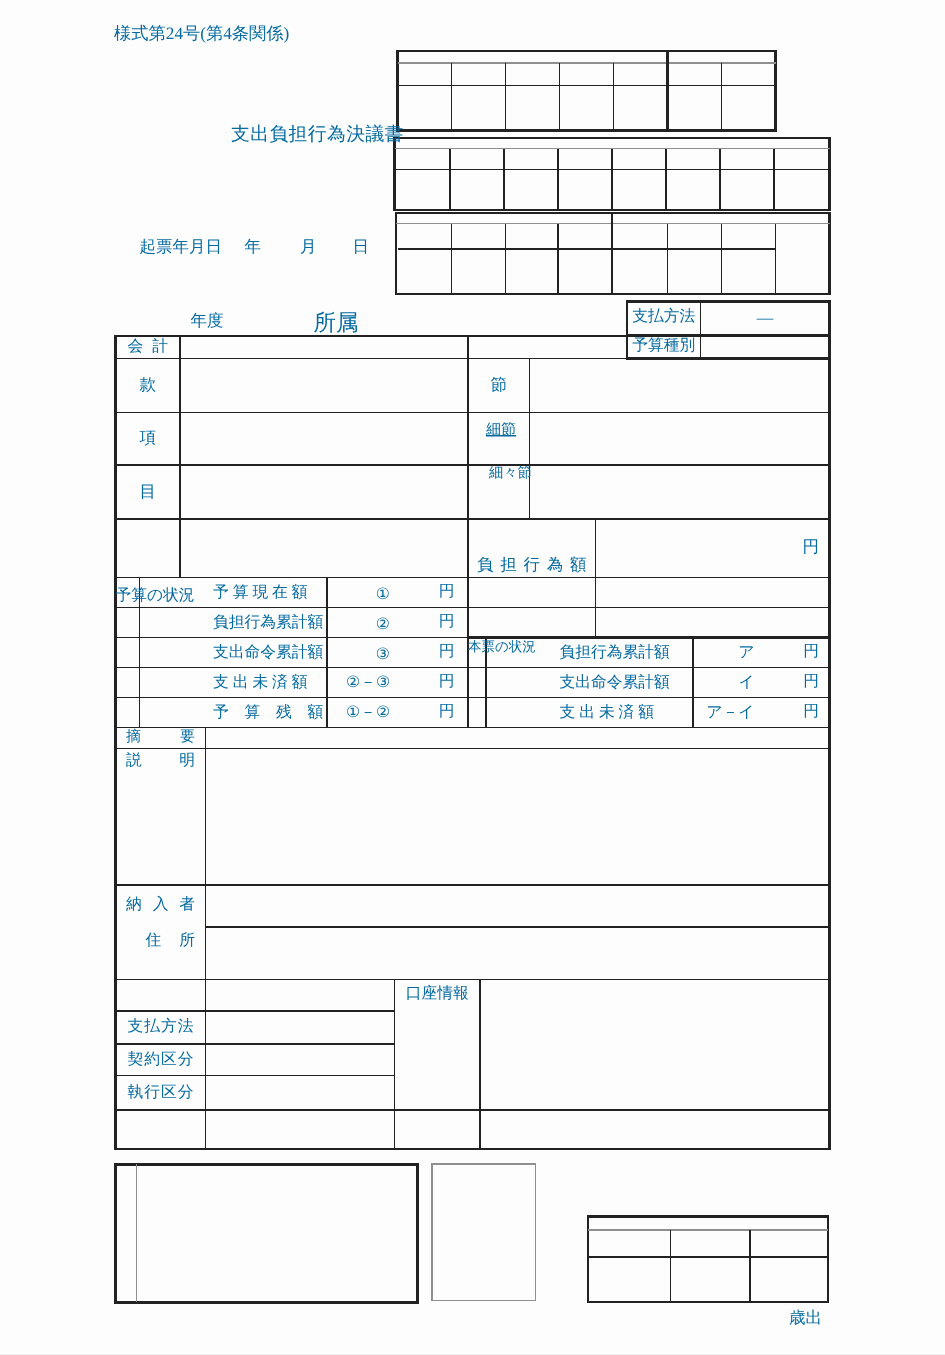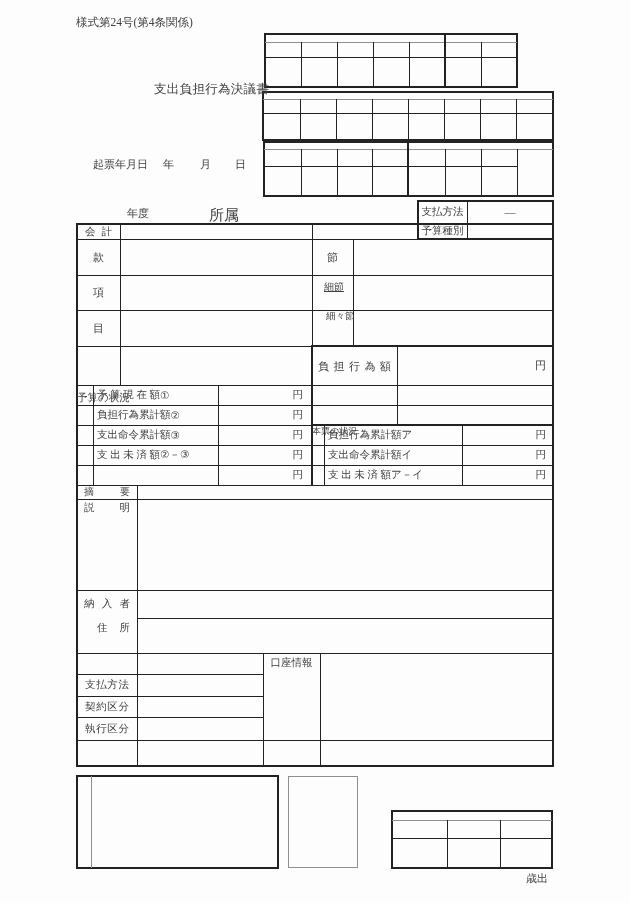--- a/index.html
+++ b/index.html
@@ -1,27 +1,27 @@
 <!DOCTYPE html>
 <html><head>
 <meta charset="utf-8">
 <style>
   html,body{margin:0;padding:0;background:#e8e8e8;}
   .page{
     position:relative;width:630px;height:903px;margin:0 auto;
     background:#fdfdfd;overflow:hidden;
     font-family:"Liberation Serif","DejaVu Serif",serif;
-    color:#404040;
+    color:#0369a1;
   }
   .t{position:absolute;white-space:pre;box-sizing:border-box;}
   .c{text-align:center;}
   .r{text-align:right;}
   .j{text-align:justify;text-align-last:justify;}
   .vtx{word-break:break-all;text-align:center;}
-  .row{position:absolute;display:flex;align-items:center;box-sizing:border-box;}
+  .row{position:absolute;display:flex;justify-content:space-between;align-items:center;box-sizing:border-box;margin-left:45px;}
   svg.grid{position:absolute;left:0;top:0;shape-rendering:crispEdges;}
   svg.grid line,svg.grid rect{stroke:#222;fill:none;}
   svg.grid .g{stroke:#8f8f8f;}
 </style>
 </head>
 <body>
 
 <div class="page">
 
   <svg class="grid" width="630" height="903" viewBox="0 0 630 903">
@@ -125,21 +125,21 @@
   <div class="t c" style="left:418px;top:223px;width:49px;height:16px;line-height:16px;font-size:10.5px;">予算種別</div>
 
   <div class="t j" style="left:77px;top:224px;width:43px;height:15px;line-height:15px;font-size:10.5px;padding:0 8px;">会 計</div>
   <div class="t c" style="left:77px;top:239px;width:43px;height:36px;line-height:36px;font-size:11px;">款</div>
   <div class="t c" style="left:77px;top:275px;width:43px;height:35px;line-height:35px;font-size:11px;">項</div>
   <div class="t c" style="left:77px;top:310px;width:43px;height:36px;line-height:36px;font-size:11px;">目</div>
   <div class="t c" style="left:312px;top:239px;width:41px;height:36px;line-height:36px;font-size:11px;">節</div>
   <div class="t vtx" style="left:324px;top:275px;width:17px;height:35px;font-size:10px;line-height:11px;padding-top:6px;text-decoration:underline;">細節</div>
   <div class="t vtx" style="left:326px;top:310px;width:15px;height:36px;font-size:9.5px;line-height:11.3px;padding-top:1px;">細々節</div>
 
-  <div class="t j" style="left:312px;top:346px;width:85px;height:39px;line-height:39px;font-size:11px;padding:1px 6px;">負 担 行 為 額</div>
+  <div class="t j" style="left:312px;top:346px;width:85px;height:39px;line-height:39px;font-size:11px;padding:12px 6px;">負 担 行 為 額</div>
   <div class="t r" style="left:397px;top:346px;width:156px;height:39px;line-height:39px;font-size:11px;padding-right:7px;">円</div>
 
   <div class="t vtx" style="left:77px;top:385px;width:16px;height:100px;font-size:10.5px;line-height:19px;padding-top:3px;">予算の状況</div>
 
   <div class="row" style="left:93px;top:385px;width:125px;height:20px;font-size:10.5px;padding:0 3px 0 4px;">
     <span>予 算 現 在 額</span>
     <span>①</span>
   </div>
   <div class="t r" style="left:218px;top:385px;width:94px;height:20px;line-height:20px;font-size:10.5px;padding-right:9px;">円</div>
 
@@ -154,20 +154,24 @@
     <span>③</span>
   </div>
   <div class="t r" style="left:218px;top:425px;width:94px;height:20px;line-height:20px;font-size:10.5px;padding-right:9px;">円</div>
 
   <div class="row" style="left:93px;top:445px;width:125px;height:20px;font-size:10.5px;padding:0 3px 0 4px;">
     <span>支 出 未 済 額</span>
     <span>②－③</span>
   </div>
   <div class="t r" style="left:218px;top:445px;width:94px;height:20px;line-height:20px;font-size:10.5px;padding-right:9px;">円</div>
 
+  <div class="row" style="left:93px;top:465px;width:125px;height:20px;font-size:10.5px;padding:0 3px 0 4px;">
+    <span>予　算　残　額</span>
+    <span>①－②</span>
+  </div>
   <div class="t r" style="left:218px;top:465px;width:94px;height:20px;line-height:20px;font-size:10.5px;padding-right:9px;">円</div>
 
   <div class="t vtx" style="left:312px;top:425px;width:12px;height:60px;font-size:9px;line-height:12px;">本票の状況</div>
 
   <div class="row" style="left:324px;top:425px;width:138px;height:20px;font-size:10.5px;padding:0 4px;">
     <span>負担行為累計額</span>
     <span>ア</span>
   </div>
   <div class="t r" style="left:462px;top:425px;width:91px;height:20px;line-height:20px;font-size:10.5px;padding-right:7px;">円</div>
 

